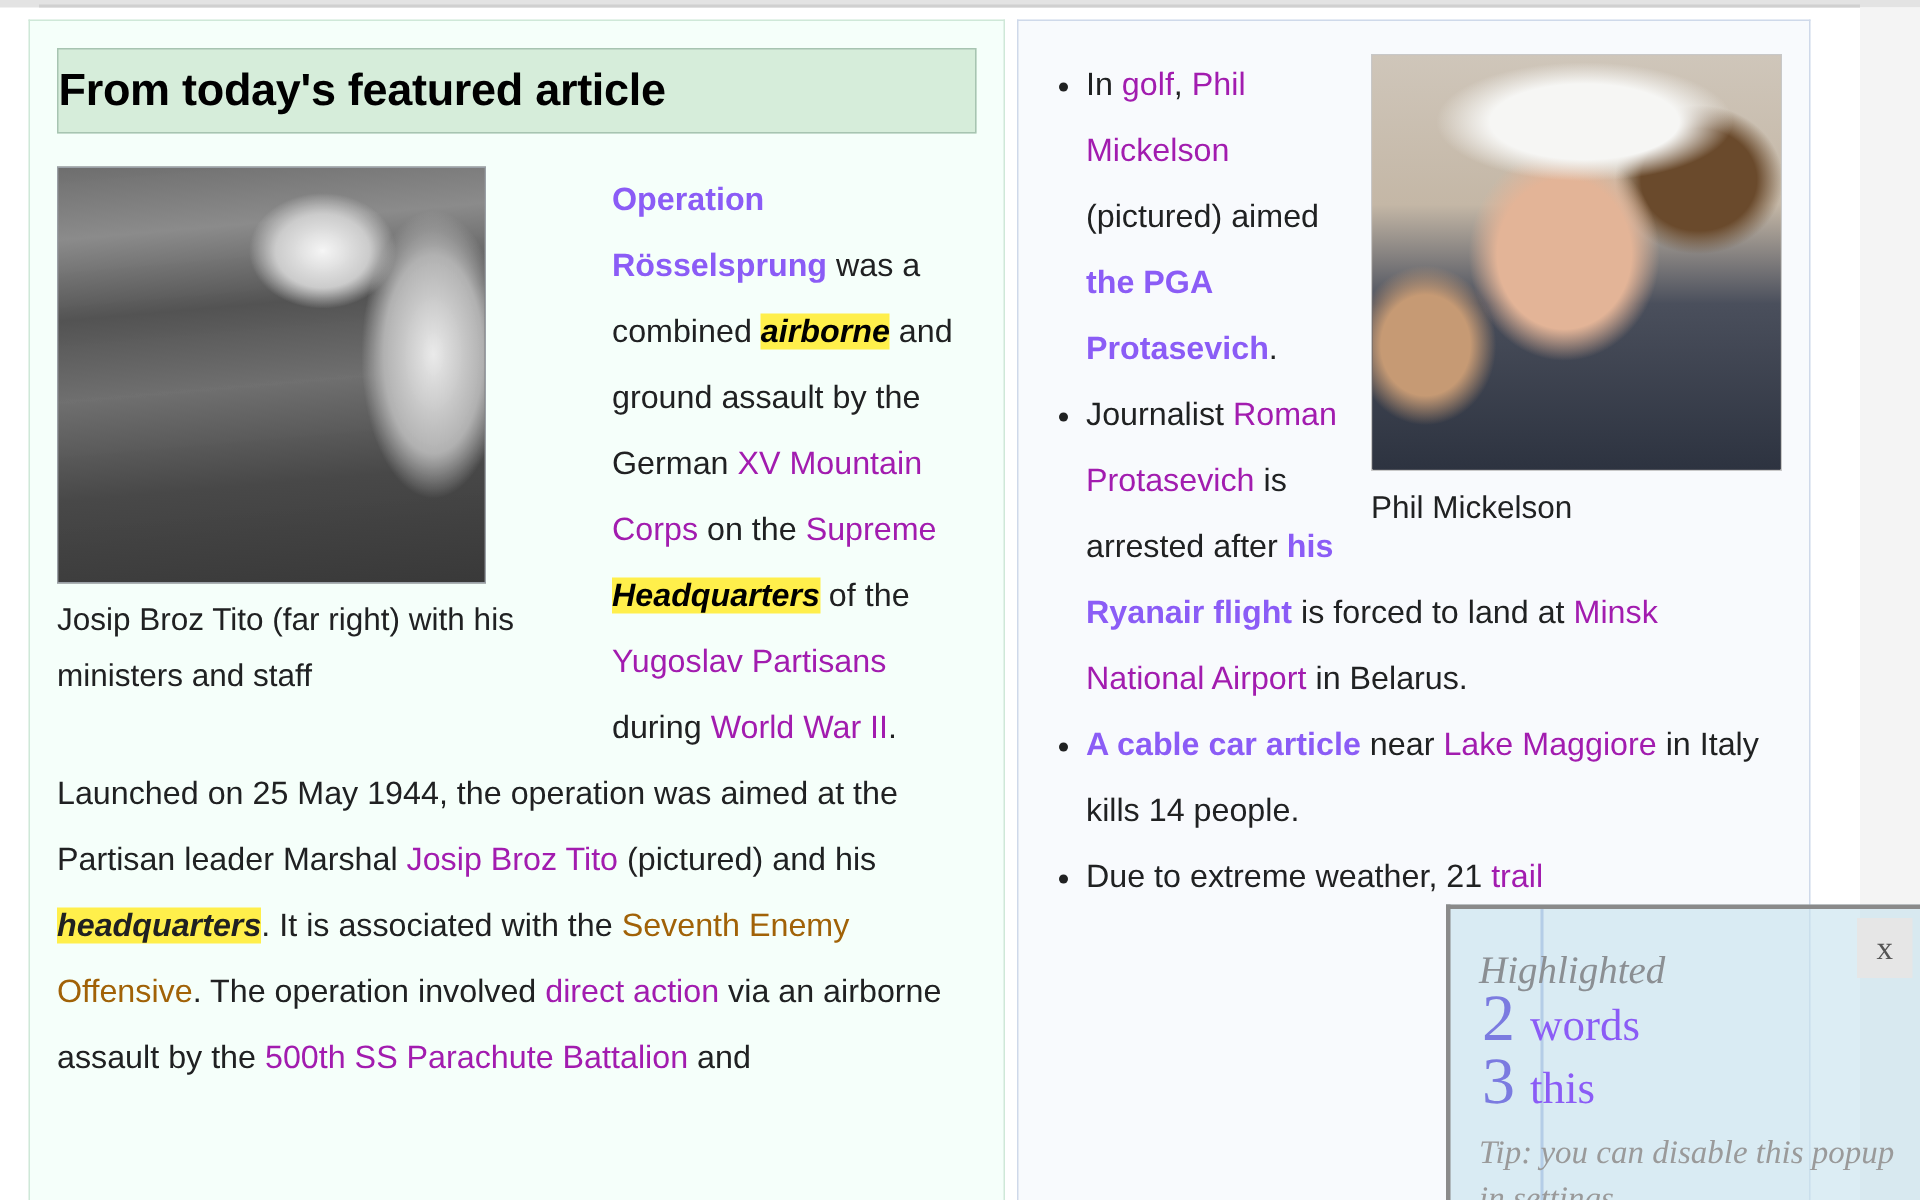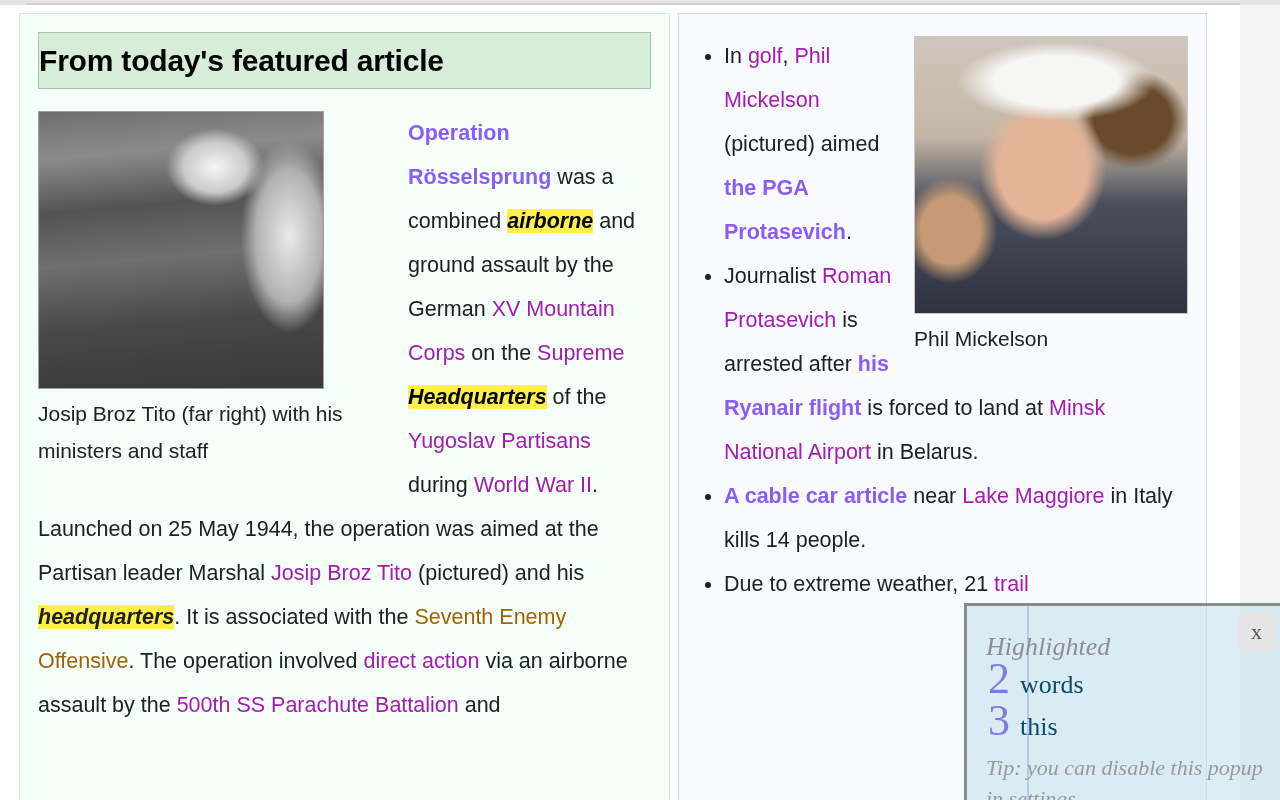--- a/index.html
+++ b/index.html
@@ -126,21 +126,21 @@
   }
   .hl-overlay .vline{
     position:absolute;left:60px;top:0;bottom:0;width:2px;background:rgba(150,180,220,.55);
   }
   .hl-title{
     position:absolute;left:19px;top:26px;
     font-style:italic;font-size:26px;color:#8b8f93;
   }
   .hl-stat{position:absolute;display:flex;align-items:baseline;}
   .hl-stat .num{font-size:44px;color:#7b7be0;font-style:normal;line-height:1;}
-  .hl-stat .lbl{font-size:26px;color:#0c4a6e;margin-left:10px;}
+  .hl-stat .lbl{font-size:30px;color:#8b5cf6;margin-left:10px;}
   .hl-stat-1{left:21px;top:51px;}
   .hl-stat-2{left:21px;top:93px;}
   .hl-tip{
     position:absolute;left:19px;top:146px;width:290px;
     font-style:italic;font-size:22px;line-height:31px;color:#9a9a9a;
   }
   .hl-close{
     position:absolute;right:5px;top:6px;width:37px;height:40px;
     background:#e6e6e6;
     display:flex;align-items:center;justify-content:center;

